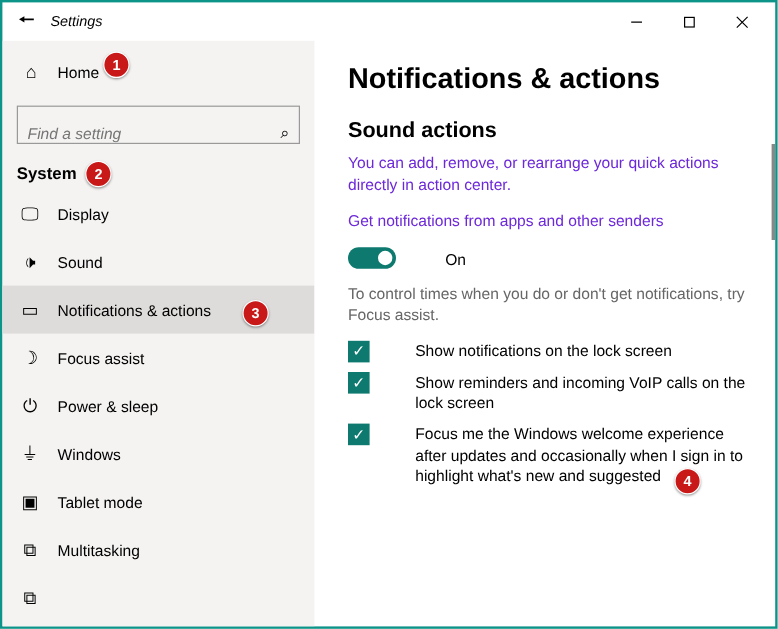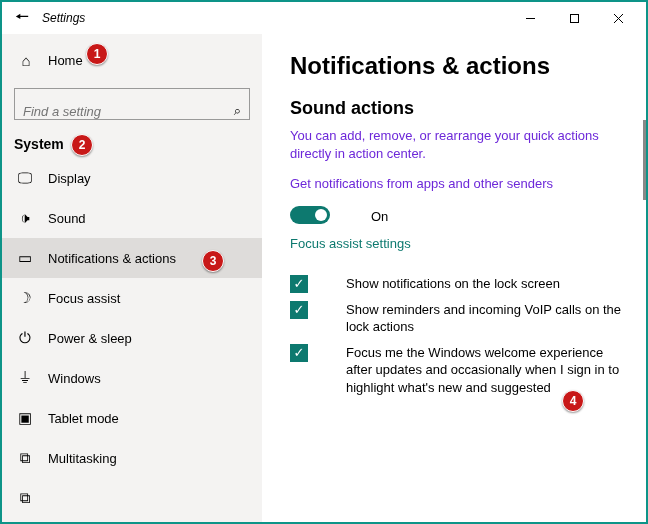--- a/index.html
+++ b/index.html
@@ -120,29 +120,29 @@
     <div class="scroll-ind"></div>
     <h1>Notifications &amp; actions</h1>
     <h2>Sound actions</h2>
     <p>You can add, remove, or rearrange your quick actions directly in action center.</p>
 
     <p>Get notifications from apps and other senders</p>
     <div class="toggle-row">
       <div class="toggle"></div>
       <span>On</span>
     </div>
-    <span class="link" style="margin-top:-8px">Focus assist settings</span>
+    <p class="hint">To control times when you do or don't get notifications, try Focus assist.</p>
 
     <div class="check-row">
         <div class="check">✓</div>
         <div class="lbl">Show notifications on the lock screen</div>
       </div>
     <div class="check-row">
         <div class="check">✓</div>
-        <div class="lbl">Show reminders and incoming VoIP calls on the lock actions</div>
+        <div class="lbl">Show reminders and incoming VoIP calls on the lock screen</div>
       </div>
     <div class="check-row">
         <div class="check">✓</div>
         <div class="lbl">Focus me the Windows welcome experience after updates and occasionally when I sign in to highlight what's new and suggested</div>
       </div>
     
 
     <div class="badge" style="left:300px; top:356px;">4</div>
   </div>
 </div>

